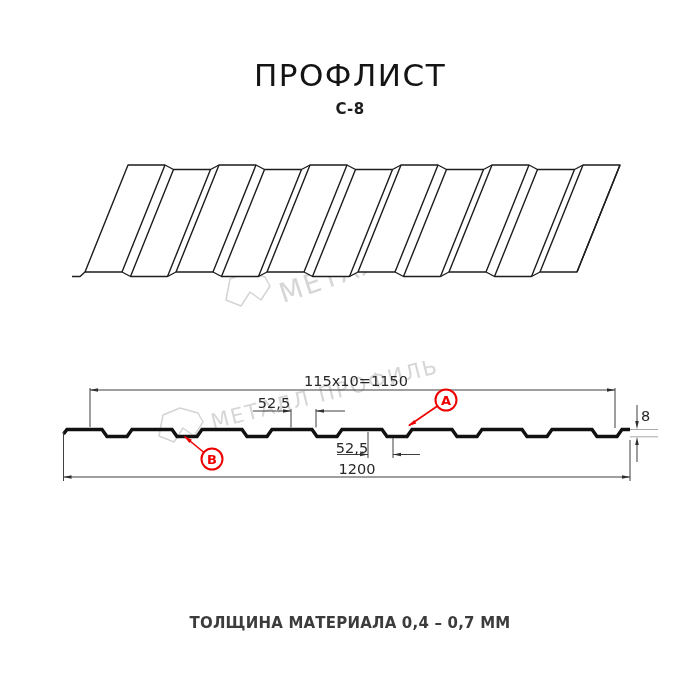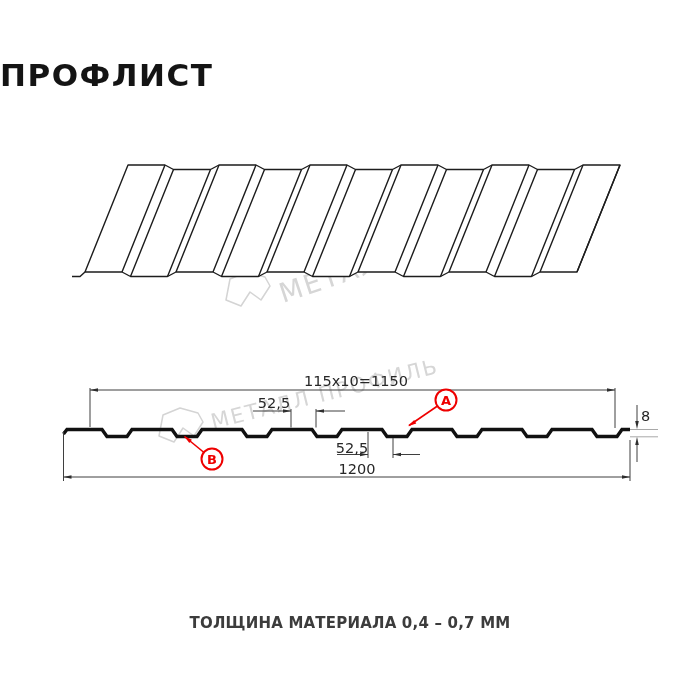--- a/index.html
+++ b/index.html
@@ -1,22 +1,22 @@
 <!DOCTYPE html>
 <html><head>
 <meta charset="utf-8">
 <style>
   html,body{margin:0;padding:0;background:#ffffff;}
   .canvas{
     position:relative;width:700px;height:700px;background:#ffffff;overflow:hidden;
     font-family:"DejaVu Sans","Liberation Sans",sans-serif;
   }
   .title{
-    position:absolute;top:57px;left:0;width:700px;
-    font-size:31px;font-weight:bold;letter-spacing:1.5px;color:#141414;
+    position:absolute;top:57px;left:0;width:700px;text-align:center;
+    font-size:31px;font-weight:normal;letter-spacing:1.5px;color:#141414;
   }
   .subtitle{
     position:absolute;top:100px;left:0;width:700px;text-align:center;
     font-size:15px;font-weight:bold;letter-spacing:.5px;color:#1c1c1c;
   }
   .footer{
     position:absolute;top:614px;left:0;width:700px;text-align:center;
     font-size:15px;font-weight:bold;letter-spacing:.2px;color:#3c3c3c;
   }
   svg{position:absolute;left:0;top:0;}
@@ -32,20 +32,21 @@
   .red text{fill:#ee0000;font-size:13px;font-weight:bold;text-anchor:middle;}
   .wm{fill:#d6d6d6;letter-spacing:2px;}
   .wmlogo{fill:none;stroke:#d4d4d4;stroke-width:1.5;stroke-linejoin:round;}
 </style>
 </head>
 <body>
 
 <div class="canvas">
 
   <div class="title">ПРОФЛИСТ</div>
+  <div class="subtitle">С-8</div>
 
   <svg width="700" height="700" viewBox="0 0 700 700">
     <defs>
       <path id="wm-logo" d="M 2,29 L 6,8 L 23,1 L 41,6 L 46,15 L 37,29 L 26,21 L 17,35 Z"></path>
     </defs>
 
     <use href="#wm-logo" class="wmlogo" transform="translate(224,271)"></use>
     <g transform="translate(283,303) rotate(-18.5)">
       <text class="wm" x="0" y="0" font-size="27">МЕТАЛЛ ПРОФИЛЬ</text>
     </g>

